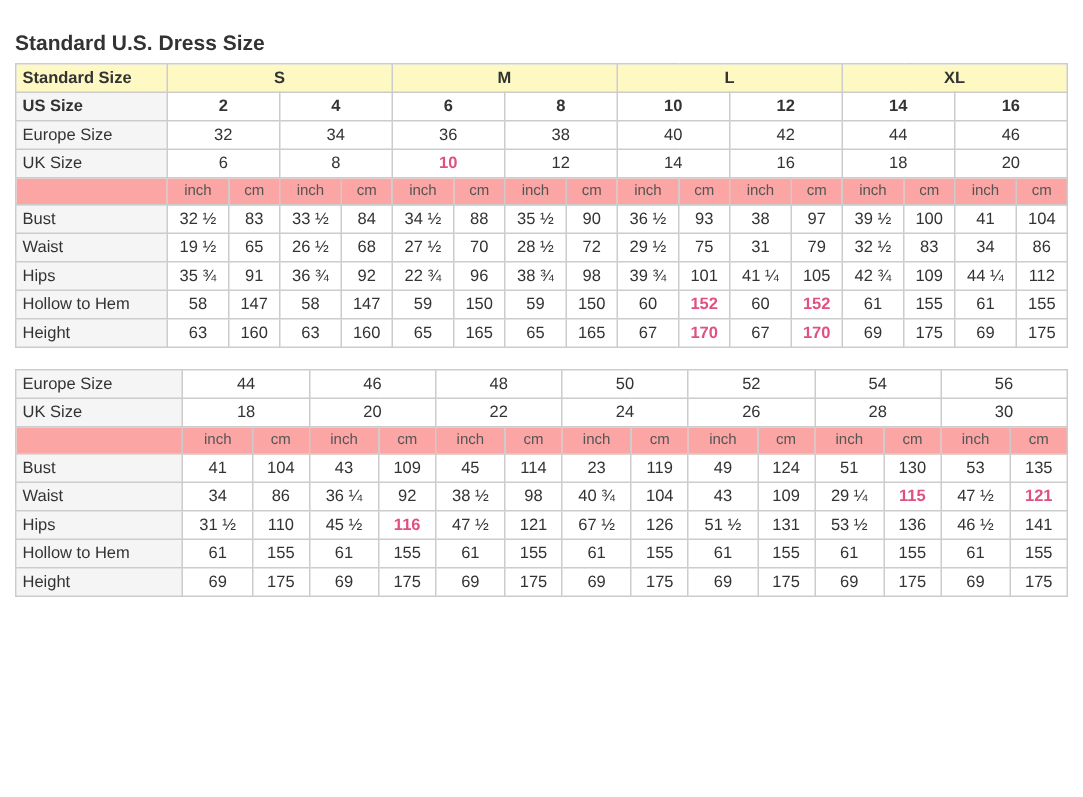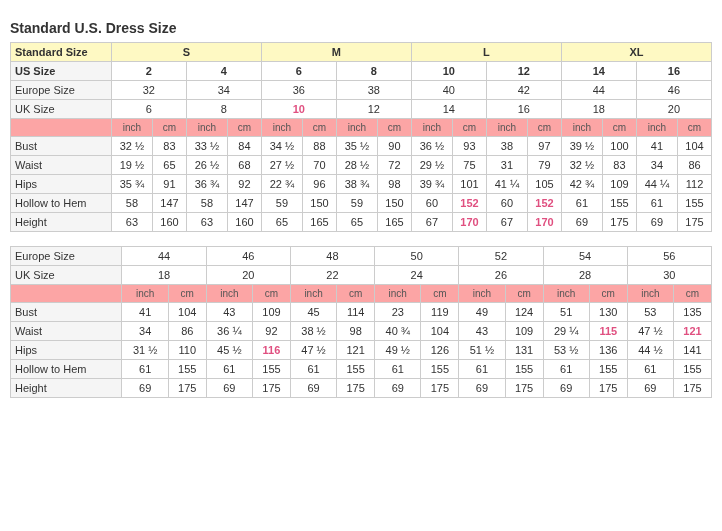--- a/index.html
+++ b/index.html
@@ -307,27 +307,27 @@
       </tr>
 
       <tr>
         <td class="row-label">Hips</td>
         <td>31 ½</td>
           <td>110</td>
         <td>45 ½</td>
           <td class="highlight-pink">116</td>
         <td>47 ½</td>
           <td>121</td>
-        <td>49 ½</td>
+        <td>67 ½</td>
           <td>126</td>
         <td>51 ½</td>
           <td>131</td>
         <td>53 ½</td>
           <td>136</td>
-        <td>44 ½</td>
+        <td>46 ½</td>
           <td>141</td>
       </tr>
 
       <tr>
         <td class="row-label">Hollow to Hem</td>
         <td>61</td>
           <td>155</td>
         <td>61</td>
           <td>155</td>
         <td>61</td>

